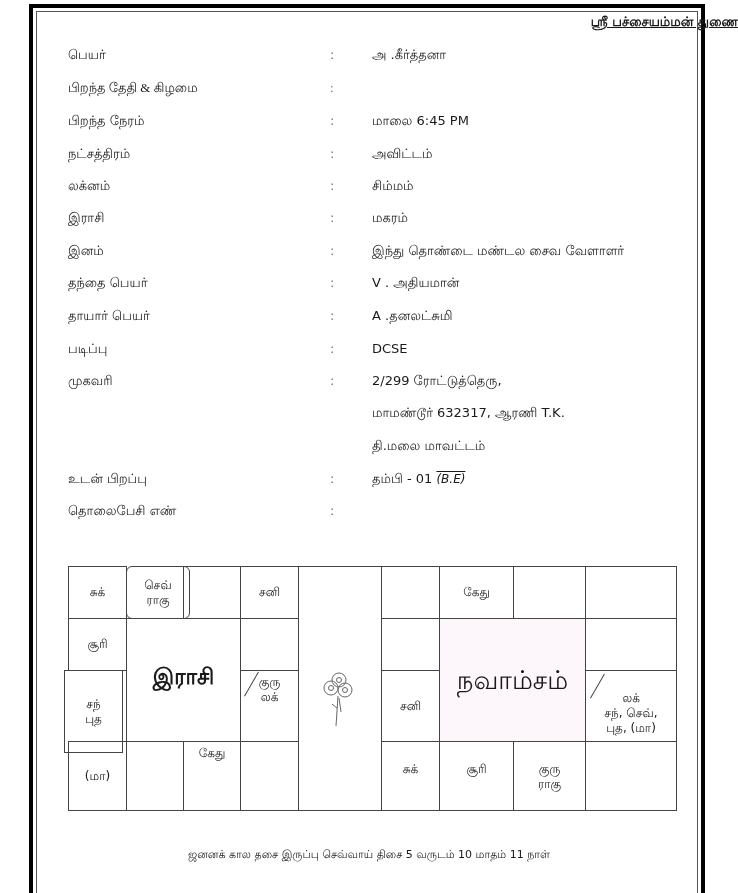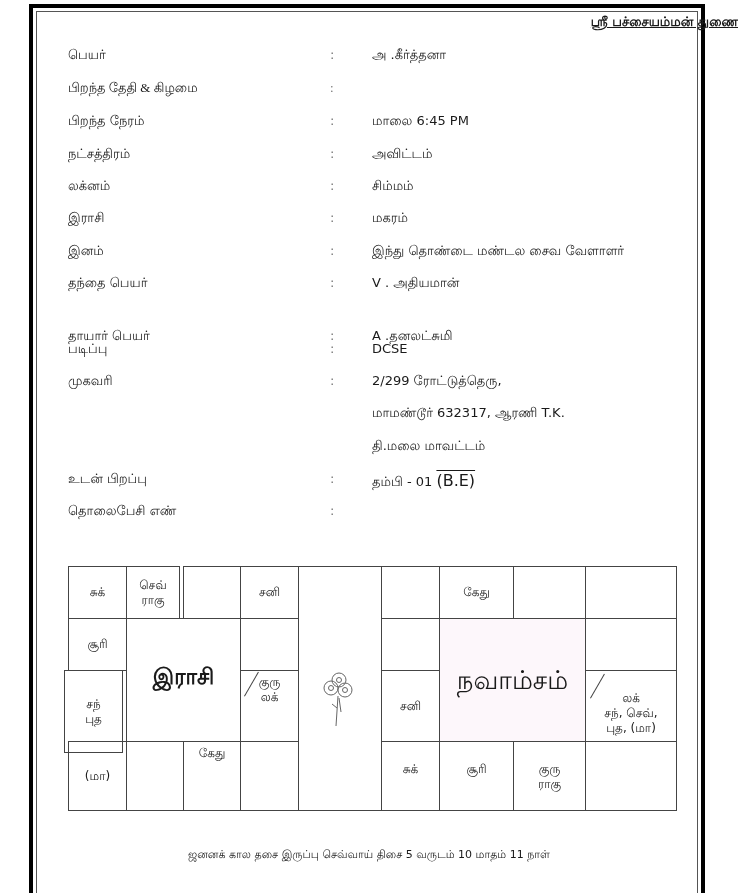--- a/index.html
+++ b/index.html
@@ -11,21 +11,21 @@
   .frame-inner { position: absolute; left: 36px; top: 11px; width: 662px; height: 900px;
                  border: 1px solid #555; box-sizing: border-box; }
 
   .title { position: absolute; left: 0; width: 738px; top: 14px; text-align: right;
            font-size: 13px; font-weight: bold; text-decoration: underline; }
 
   .row { position: absolute; left: 68px; width: 620px; height: 22px; font-size: 13px; }
   .row .label { position: absolute; left: 0; top: 0; }
   .row .colon { position: absolute; left: 262px; top: 0; color: #777; }
   .row .value { position: absolute; left: 304px; top: 0; white-space: nowrap; }
-  .row .value .overline { text-decoration: overline; font-size: 16px; }
+  .row .value .overline { text-decoration: overline; font-size: 12px; font-style: italic; }
   .cell { position: absolute; box-sizing: border-box; border: 1px solid #444;
           display: flex; align-items: center; justify-content: center; text-align: center;
           font-size: 12px; line-height: 15px; }
   .cell.top { align-items: flex-start; padding-top: 8px; }
   .center-title { font-size: 22px; font-weight: bold; }
   .center-title.light { font-weight: normal; font-size: 26px; }
   .diag { position: absolute; width: 1px; height: 28px; background: #444; transform: rotate(30deg); transform-origin: bottom left; }
 
   .footer { position: absolute; left: 0; width: 738px; top: 848px; text-align: center; font-size: 11px; }
   .flower { position: absolute; left: 318px; top: 668px; width: 42px; height: 62px; }
@@ -71,21 +71,21 @@
     <div class="row" style="top: 243px;">
       <span class="label">இனம்</span>
       <span class="colon">:</span>
       <span class="value"><span>இந்து தொண்டை மண்டல சைவ வேளாளர்</span></span>
     </div>
     <div class="row" style="top: 275px;">
       <span class="label">தந்தை பெயர்</span>
       <span class="colon">:</span>
       <span class="value"><span>V . அதியமான்</span></span>
     </div>
-    <div class="row" style="top: 328px;">
+    <div class="row" style="top: 308px;">
       <span class="label">தாயார் பெயர்</span>
       <span class="colon">:</span>
       <span class="value"><span>A .தனலட்சுமி</span></span>
     </div>
     <div class="row" style="top: 341px;">
       <span class="label">படிப்பு</span>
       <span class="colon">:</span>
       <span class="value"><span>DCSE</span></span>
     </div>
     <div class="row" style="top: 373px;">
@@ -109,21 +109,21 @@
     <div class="row" style="top: 503px;">
       <span class="label">தொலைபேசி எண்</span>
       <span class="colon">:</span>
     </div>
   </div>
 
 <div>
   <div class="cell" style="left:68px;top:566px;width:59px;height:53px;">
       <span>சுக்</span>
     </div>
-  <div class="cell" style="left:126px;top:566px;width:54px;height:53px;">
+  <div class="cell" style="left:126px;top:566px;width:64px;height:53px;border-radius:6px;">
       <span>செவ்<br>ராகு</span>
     </div>
   <div class="cell" style="left:183px;top:566px;width:58px;height:53px;"></div>
   <div class="cell" style="left:240px;top:566px;width:59px;height:53px;">
       <span>சனி</span>
     </div>
 
   <div class="cell" style="left:68px;top:618px;width:59px;height:53px;">
       <span>சூரி</span>
     </div>

